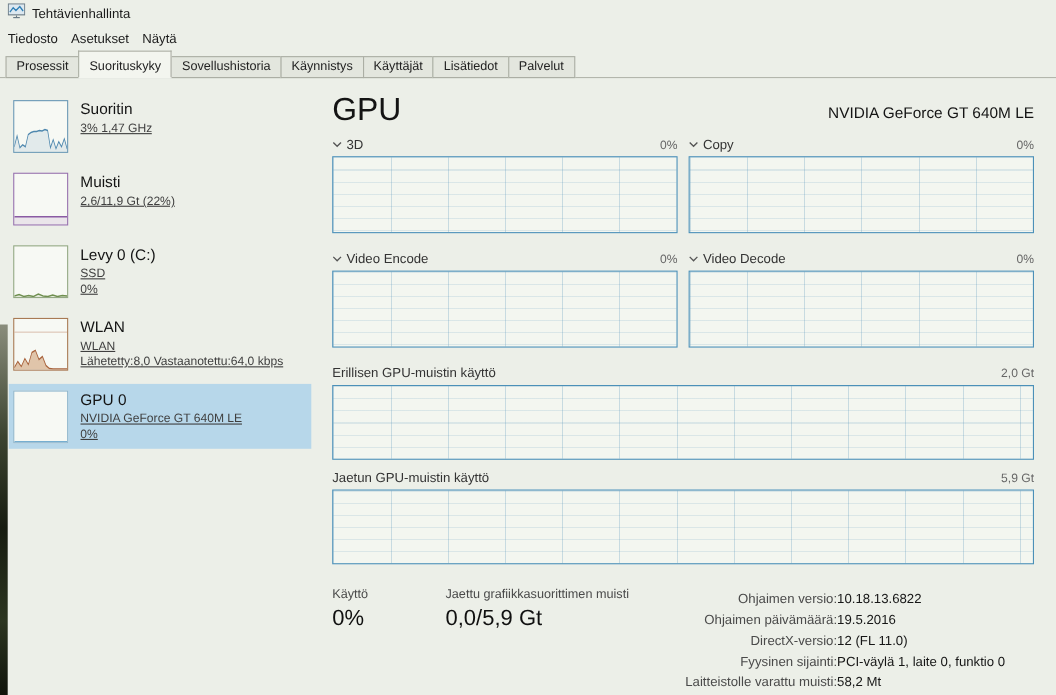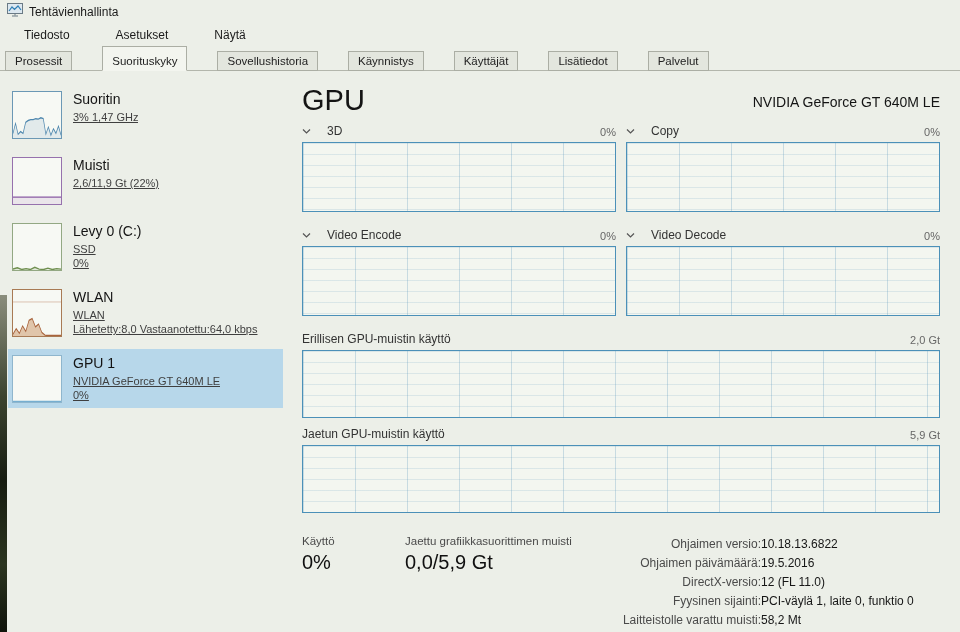--- a/index.html
+++ b/index.html
@@ -6,22 +6,22 @@
   body{
     width:960px;height:632px;position:relative;overflow:hidden;
     background:#ecefe8;color:#1c1c1c;
     font-family:"Liberation Sans",sans-serif;
     -webkit-font-smoothing:antialiased;
   }
   
   .titlebar{height:24px;display:flex;align-items:center;gap:6px;padding-left:7px;}
   .titlebar .title{font-size:12px;color:#1b1b1b;}
   .menubar{height:22px;display:flex;align-items:center;padding-left:1px;}
-  .menu-item{font-size:12px;padding:2px 23px;color:#1b1b1b;}
-  .tabbar{display:flex;align-items:flex-end;padding-left:5px;border-bottom:1px solid #b3b6ac;height:24px;gap:31px;}
+  .menu-item{font-size:12px;padding:2px 6px;color:#1b1b1b;}
+  .tabbar{display:flex;align-items:flex-end;padding-left:5px;border-bottom:1px solid #b3b6ac;height:24px;}
   .tab{
     font-size:11.5px;padding:3px 9px 3px;background:#e3e6de;color:#222;
     border:1px solid #abaea4;margin-right:-1px;margin-bottom:-1px;position:relative;white-space:nowrap;
   }
   .tab.selected{background:#f3f5ef;border-bottom-color:#f3f5ef;padding-top:8px;z-index:2;}
   
   .content{display:flex;height:562px;}
   .sidebar{width:283px;box-sizing:border-box;padding:14px 0 4px 8px;flex:none;}
   .side-item{display:flex;gap:11px;padding:5px 4px;margin-bottom:7px;min-height:58px;box-sizing:border-box;}
   .side-item.selected{background:#b7d7ea;}
@@ -32,21 +32,21 @@
   .side-line{font-size:11px;color:#3f3f3f;line-height:14px;white-space:nowrap;text-decoration:underline;}
   .side-line:empty{display:none;}
   .main{flex:1;box-sizing:border-box;padding:14px 20px 0 19px;min-width:0;}
   .main-header{display:flex;justify-content:space-between;align-items:flex-end;margin-bottom:6px;}
   .main-title{font-size:29px;line-height:30px;font-weight:400;color:#141414;}
   .device-name{font-size:14px;color:#141414;padding-bottom:5px;}
   .charts-grid{display:flex;flex-wrap:wrap;justify-content:space-between;}
   .chart-col{width:calc(50% - 5px);margin-bottom:13px;}
   .chart-col.wide{width:100%;margin-bottom:6px;}
   .label-row{display:flex;justify-content:space-between;align-items:flex-end;margin-bottom:4px;height:17px;}
-  .label-left{display:flex;align-items:center;gap:16px;font-size:12px;color:#333;}
+  .label-left{display:flex;align-items:center;gap:4px;font-size:12px;color:#333;}
   .chev{display:inline-flex;width:9px;height:7px;align-items:center;}
   .pct{font-size:11px;color:#666;}
   .chart-box{
     height:70px;box-sizing:border-box;border:1px solid #4b90b8;background-color:#f3f6f0;
     background-image:
       repeating-linear-gradient(to right, rgba(86,147,185,0.28) 0 1px, transparent 1px 52px),
       repeating-linear-gradient(to bottom, rgba(86,147,185,0.16) 0 1px, transparent 1px 11px);
   }
   .chart-col.wide .chart-box{height:68px;}
   
@@ -161,21 +161,21 @@
       </div>
     </div>
 
     <div class="side-item selected">
       <div class="mini-chart" style="border-color: rgb(143, 182, 205);">
         <svg viewBox="0 0 100 46" preserveAspectRatio="none">
             <polyline points="0,45.54 100,45.54" fill="none" stroke="#76aed0" stroke-width="1.4"></polyline>
           </svg>
       </div>
       <div class="side-text">
-        <div class="side-title">GPU 1</div>
+        <div class="side-title">GPU 0</div>
         <div class="side-line">NVIDIA GeForce GT 640M LE</div>
         <div class="side-line">0%</div>
       </div>
     </div>
 
   </div>
 
   <div class="main">
 
     <div class="main-header">

